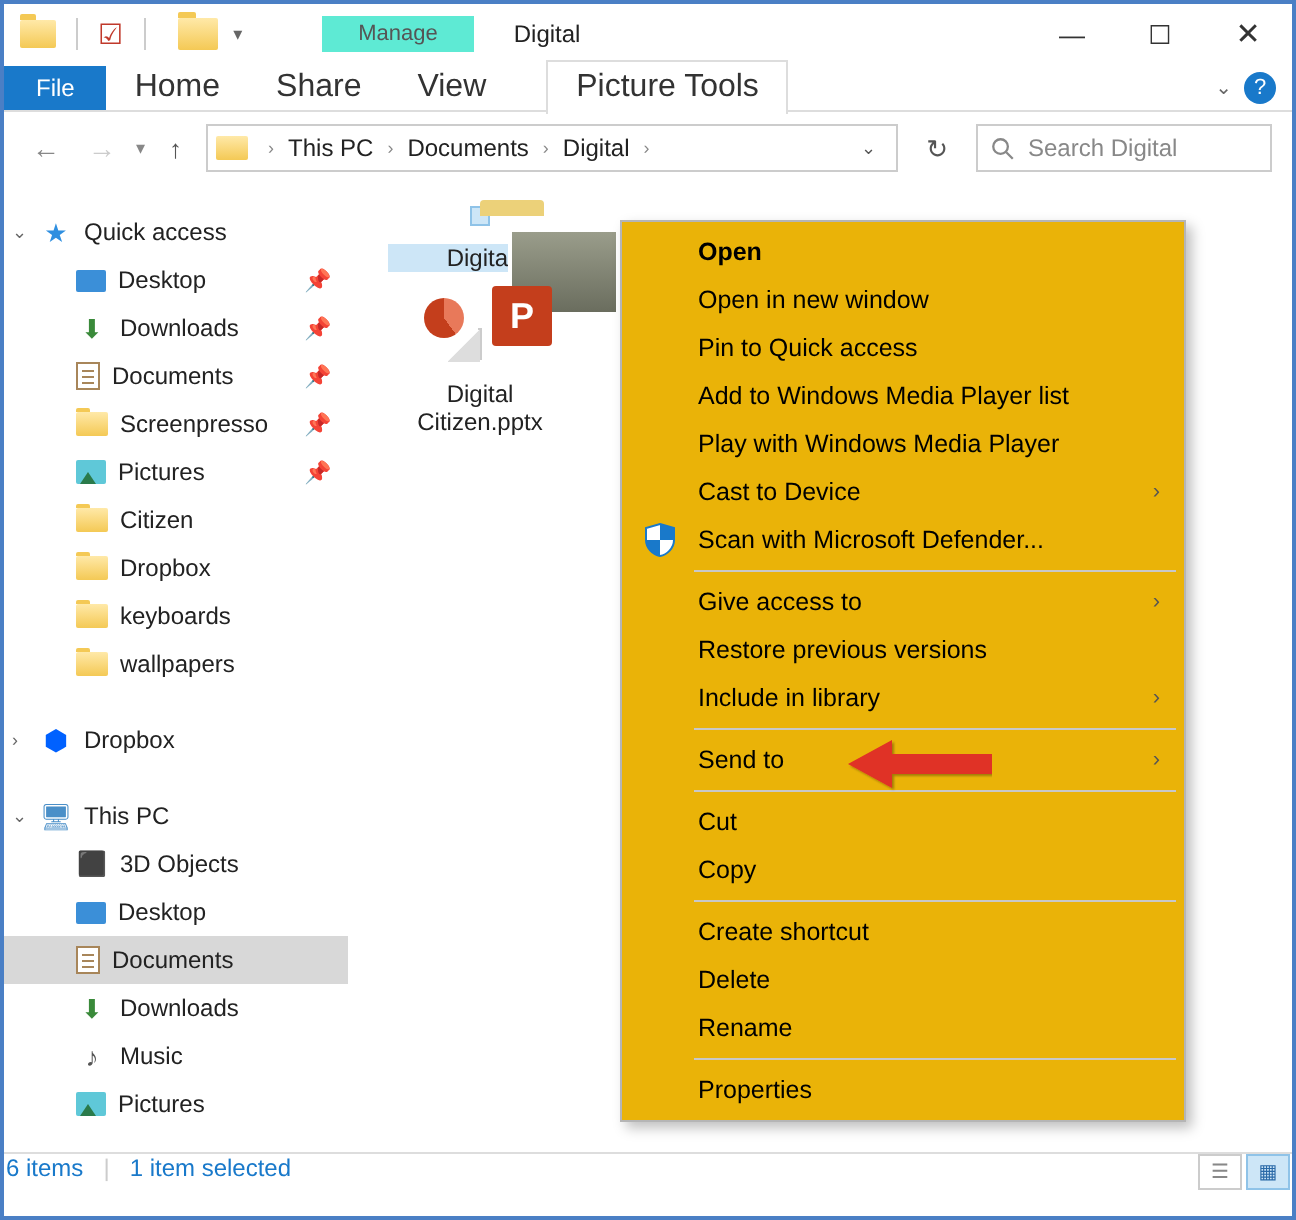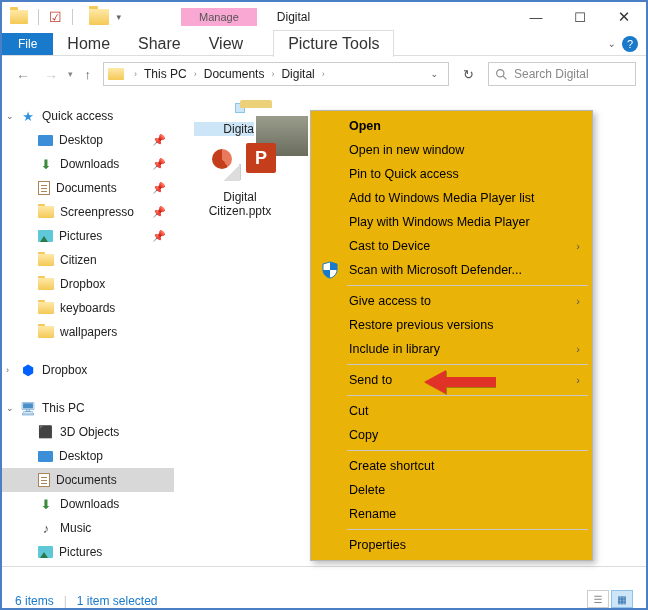--- a/index.html
+++ b/index.html
@@ -7,21 +7,21 @@
 
 .titlebar { height: 30px; display: flex; align-items: center; padding-left: 8px; }
 .qat { display: flex; align-items: center; gap: 6px; }
 .qat .folder-icon { width: 18px; height: 14px; background: linear-gradient(#ffe9a8,#f4c955); border-radius: 1px; position:relative;}
 .qat .folder-icon:before{content:"";position:absolute;top:-3px;left:0;width:8px;height:3px;background:#f4c955;border-radius:1px 1px 0 0;}
 .qat .check { color: #c0392b; font-size:14px;}
 .qat .sep { width:1px; height:16px; background:#ccc; margin:0 4px;}
 .qat .yellow-folder { width: 20px; height: 16px; background: linear-gradient(#ffe9a8,#f4c955); border-radius: 1px; margin-left:6px;position:relative;}
 .qat .yellow-folder:before{content:"";position:absolute;top:-3px;left:0;width:9px;height:3px;background:#f4c955;border-radius:1px 1px 0 0;}
 .qat .caret { color:#666; font-size:9px; margin-left:2px;}
-.title-tab { background:#f9a8d4; padding:3px 18px; margin-left:60px; font-size:11px; color:#555;}
+.title-tab { background:#5eead4; padding:3px 18px; margin-left:40px; font-size:11px; color:#555;}
 .title-text { margin-left:20px; font-size:12px; color:#222;}
 .wincontrols { margin-left:auto; display:flex; }
 .wincontrols div { width:44px; height:30px; display:flex; align-items:center; justify-content:center; color:#333; font-size:13px;}
 .wincontrols .close{font-size:15px;}
 
 .ribbon { height:24px; display:flex; align-items:center; border-bottom:1px solid #ddd; }
 .ribbon .file { background:#1979ca; color:#fff; padding:4px 16px; font-size:12px;}
 .ribbon .tab { padding:4px 14px; font-size:16px; color:#333;}
 .ribbon .tab.tools { background:#fff; border:1px solid #ddd; border-bottom:none; margin-left:16px;}
 .ribbon .spacer{flex:1;}
@@ -81,21 +81,21 @@
 .ctx-item{height:24px;display:flex;align-items:center;padding-left:36px;padding-right:10px;position:relative;}
 .ctx-item.bold{font-weight:bold;}
 .ctx-item.highlight{background:#fff;}
 .ctx-item .arr{margin-left:auto;color:#555;font-size:11px;}
 .ctx-sep{height:1px;background:#c8c8c8;margin:3px 2px 3px 34px;}
 .ctx-item .shield{position:absolute;left:8px;width:18px;height:18px;}
 
 .red-arrow{position:absolute;left:422px;top:365px;z-index:20;}
 .red-arrow svg{width:72px;height:30px;}
 
-.status{position:absolute;bottom:0;left:0;right:0;height:42px;border-top:1px solid #ddd;display:flex;align-items:flex-end;padding:0 13px;font-size:12px;color:#333;gap:4px;}
+.status{position:absolute;bottom:0;left:0;right:0;height:32px;border-top:1px solid #ddd;display:flex;align-items:flex-start;padding:0 1px;font-size:12px;color:#333;gap:4px;}
 .status .blue{color:#1979ca;}
 .status .sep2{color:#ccc;margin:0 6px;}
 .status .views{margin-left:auto;display:flex;gap:2px;}
 .status .view{width:22px;height:18px;border:1px solid #ccc;display:flex;align-items:center;justify-content:center;font-size:10px;color:#888;}
 .status .view.active{background:#cde6f7;border-color:#8fc3e8;color:#2a6aa8;}
 </style>
 </head>
 <body>
 
 <div class="titlebar">

